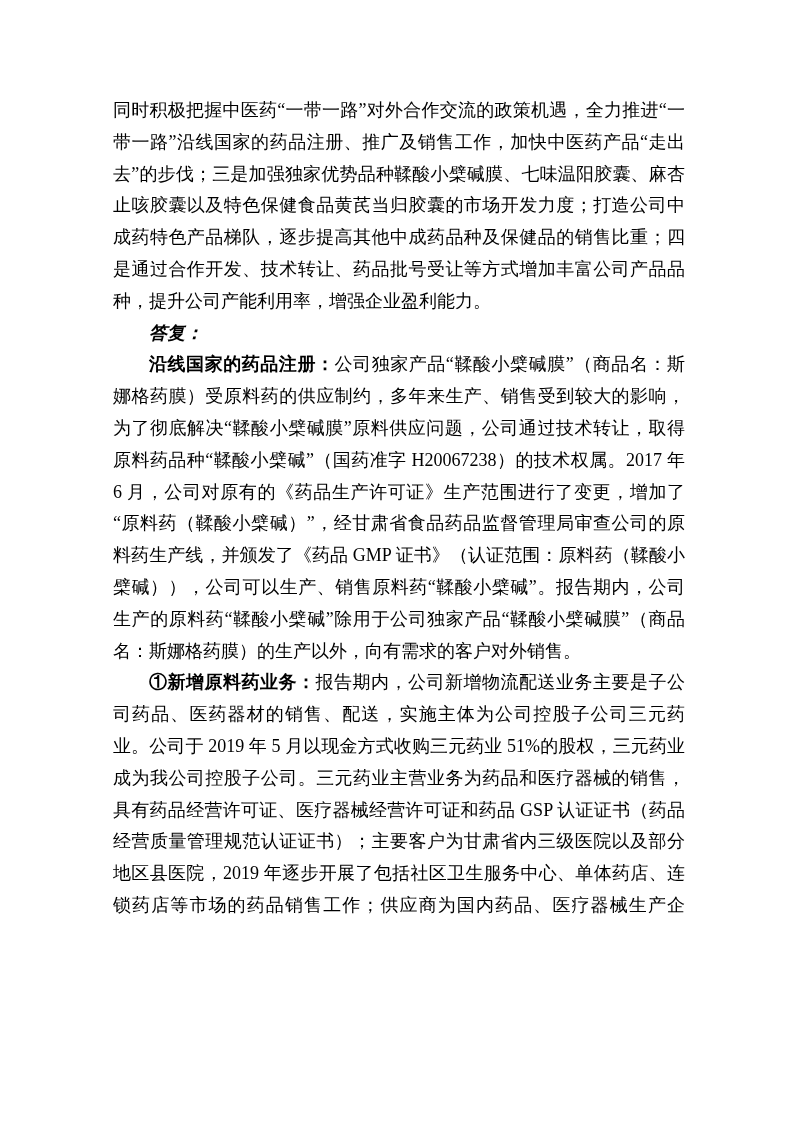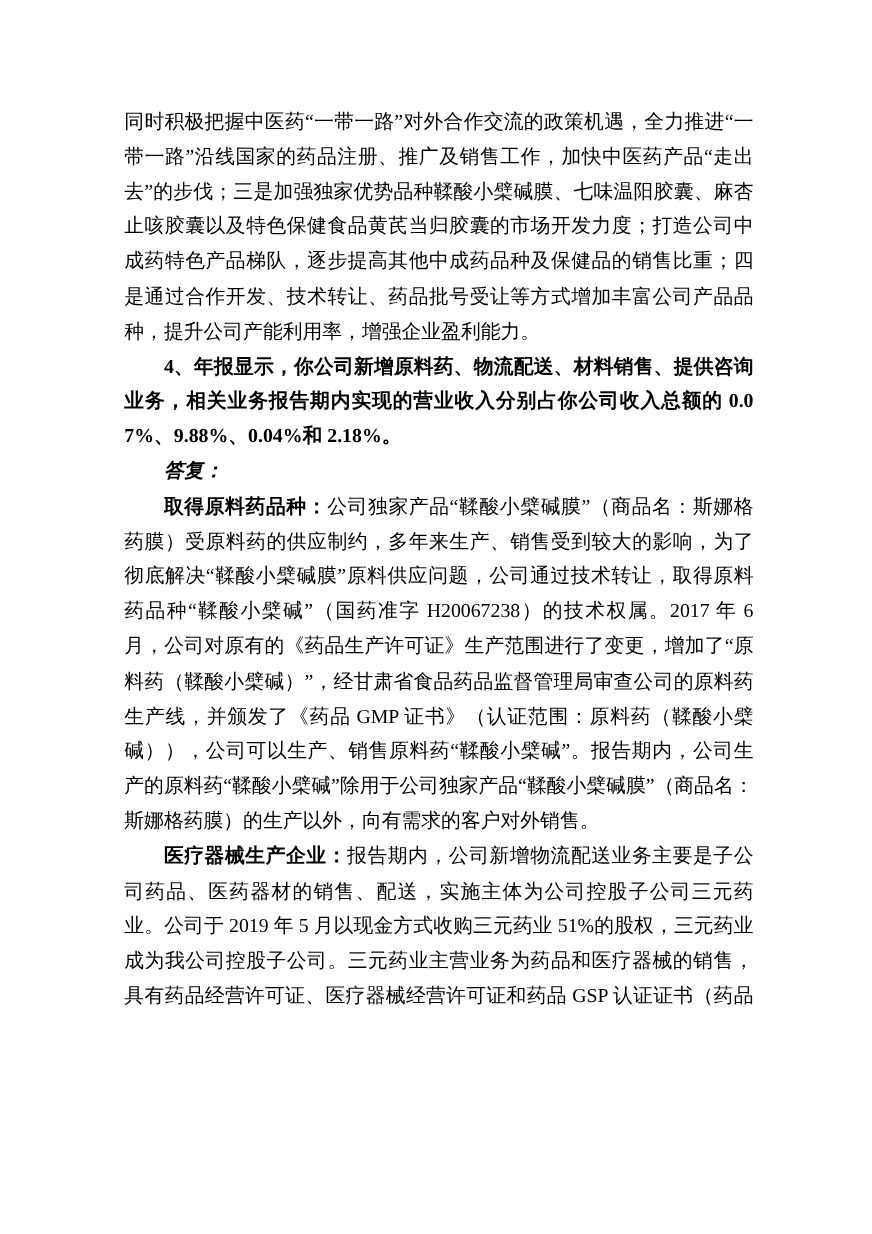--- a/index.html
+++ b/index.html
@@ -90,28 +90,27 @@
 </style>
 </head>
 <body>
 
 <div class="page">
 
   <main class="content">
 
     <p class="para">同时积极把握中医药“一带一路”对外合作交流的政策机遇，全力推进“一带一路”沿线国家的药品注册、推广及销售工作，加快中医药产品“走出去”的步伐；三是加强独家优势品种鞣酸小檗碱膜、七味温阳胶囊、麻杏止咳胶囊以及特色保健食品黄芪当归胶囊的市场开发力度；打造公司中成药特色产品梯队，逐步提高其他中成药品种及保健品的销售比重；四是通过合作开发、技术转让、药品批号受让等方式增加丰富公司产品品种，提升公司产能利用率，增强企业盈利能力。</p>
 
-    <p class="para indent bold para-q4">4、年报显示，你公司新增原料药、物流配送、材料销售、提供咨询业务，相关业务报告期内实现的营业收入分别占你公司收入总额的 0.07%、9.88%、0.04%和 2.18%。</p>
 
 
     <p class="para indent bold-italic para-reply">答复：</p>
 
-    <p class="para indent"><span class="lead-bold">取得原料药品种：</span><span>公司独家产品“鞣酸小檗碱膜”（商品名：斯娜格药膜）受原料药的供应制约，多年来生产、销售受到较大的影响，为了彻底解决“鞣酸小檗碱膜”原料供应问题，公司通过技术转让，取得原料药品种“鞣酸小檗碱”（国药准字 H20067238）的技术权属。2017 年 6 月，公司对原有的《药品生产许可证》生产范围进行了变更，增加了“原料药（鞣酸小檗碱）”，经甘肃省食品药品监督管理局审查公司的原料药生产线，并颁发了《药品 GMP 证书》（认证范围：原料药（鞣酸小檗碱）），公司可以生产、销售原料药“鞣酸小檗碱”。报告期内，公司生产的原料药“鞣酸小檗碱”除用于公司独家产品“鞣酸小檗碱膜”（商品名：斯娜格药膜）的生产以外，向有需求的客户对外销售。</span></p>
+    <p class="para indent"><span class="lead-bold">沿线国家的药品注册：</span><span>公司独家产品“鞣酸小檗碱膜”（商品名：斯娜格药膜）受原料药的供应制约，多年来生产、销售受到较大的影响，为了彻底解决“鞣酸小檗碱膜”原料供应问题，公司通过技术转让，取得原料药品种“鞣酸小檗碱”（国药准字 H20067238）的技术权属。2017 年 6 月，公司对原有的《药品生产许可证》生产范围进行了变更，增加了“原料药（鞣酸小檗碱）”，经甘肃省食品药品监督管理局审查公司的原料药生产线，并颁发了《药品 GMP 证书》（认证范围：原料药（鞣酸小檗碱）），公司可以生产、销售原料药“鞣酸小檗碱”。报告期内，公司生产的原料药“鞣酸小檗碱”除用于公司独家产品“鞣酸小檗碱膜”（商品名：斯娜格药膜）的生产以外，向有需求的客户对外销售。</span></p>
 
-    <p class="para indent"><span class="lead-bold">医疗器械生产企业：</span><span>报告期内，公司新增物流配送业务主要是子公司药品、医药器材的销售、配送，实施主体为公司控股子公司三元药业。公司于 2019 年 5 月以现金方式收购三元药业 51%的股权，三元药业成为我公司控股子公司。三元药业主营业务为药品和医疗器械的销售，具有药品经营许可证、医疗器械经营许可证和药品 GSP 认证证书（药品经营质量管理规范认证证书）；主要客户为甘肃省内三级医院以及部分地区县医院，2019 年逐步开展了包括社区卫生服务中心、单体药店、连锁药店等市场的药品销售工作；供应商为国内药品、医疗器械生产企业。三元药业股权并购及业务板块的增加是基于公司长期发展战略，通</span></p>
+    <p class="para indent"><span class="lead-bold">①新增原料药业务：</span><span>报告期内，公司新增物流配送业务主要是子公司药品、医药器材的销售、配送，实施主体为公司控股子公司三元药业。公司于 2019 年 5 月以现金方式收购三元药业 51%的股权，三元药业成为我公司控股子公司。三元药业主营业务为药品和医疗器械的销售，具有药品经营许可证、医疗器械经营许可证和药品 GSP 认证证书（药品经营质量管理规范认证证书）；主要客户为甘肃省内三级医院以及部分地区县医院，2019 年逐步开展了包括社区卫生服务中心、单体药店、连锁药店等市场的药品销售工作；供应商为国内药品、医疗器械生产企业。三元药业股权并购及业务板块的增加是基于公司长期发展战略，通</span></p>
 
   </main>
 
   <div class="page-number">13</div>
 
   <div class="watermark">
     <div class="wm-brand-row">
       <span class="wm-brand">cninf</span>
       <svg class="wm-icon" width="19" height="19" viewBox="0 0 24 24" aria-hidden="true">
         <path d="M4 15 A 8.5 8.5 0 0 1 18.5 6.5" stroke="#a3a3a3" stroke-width="4.2" fill="none" stroke-linecap="butt"></path>

